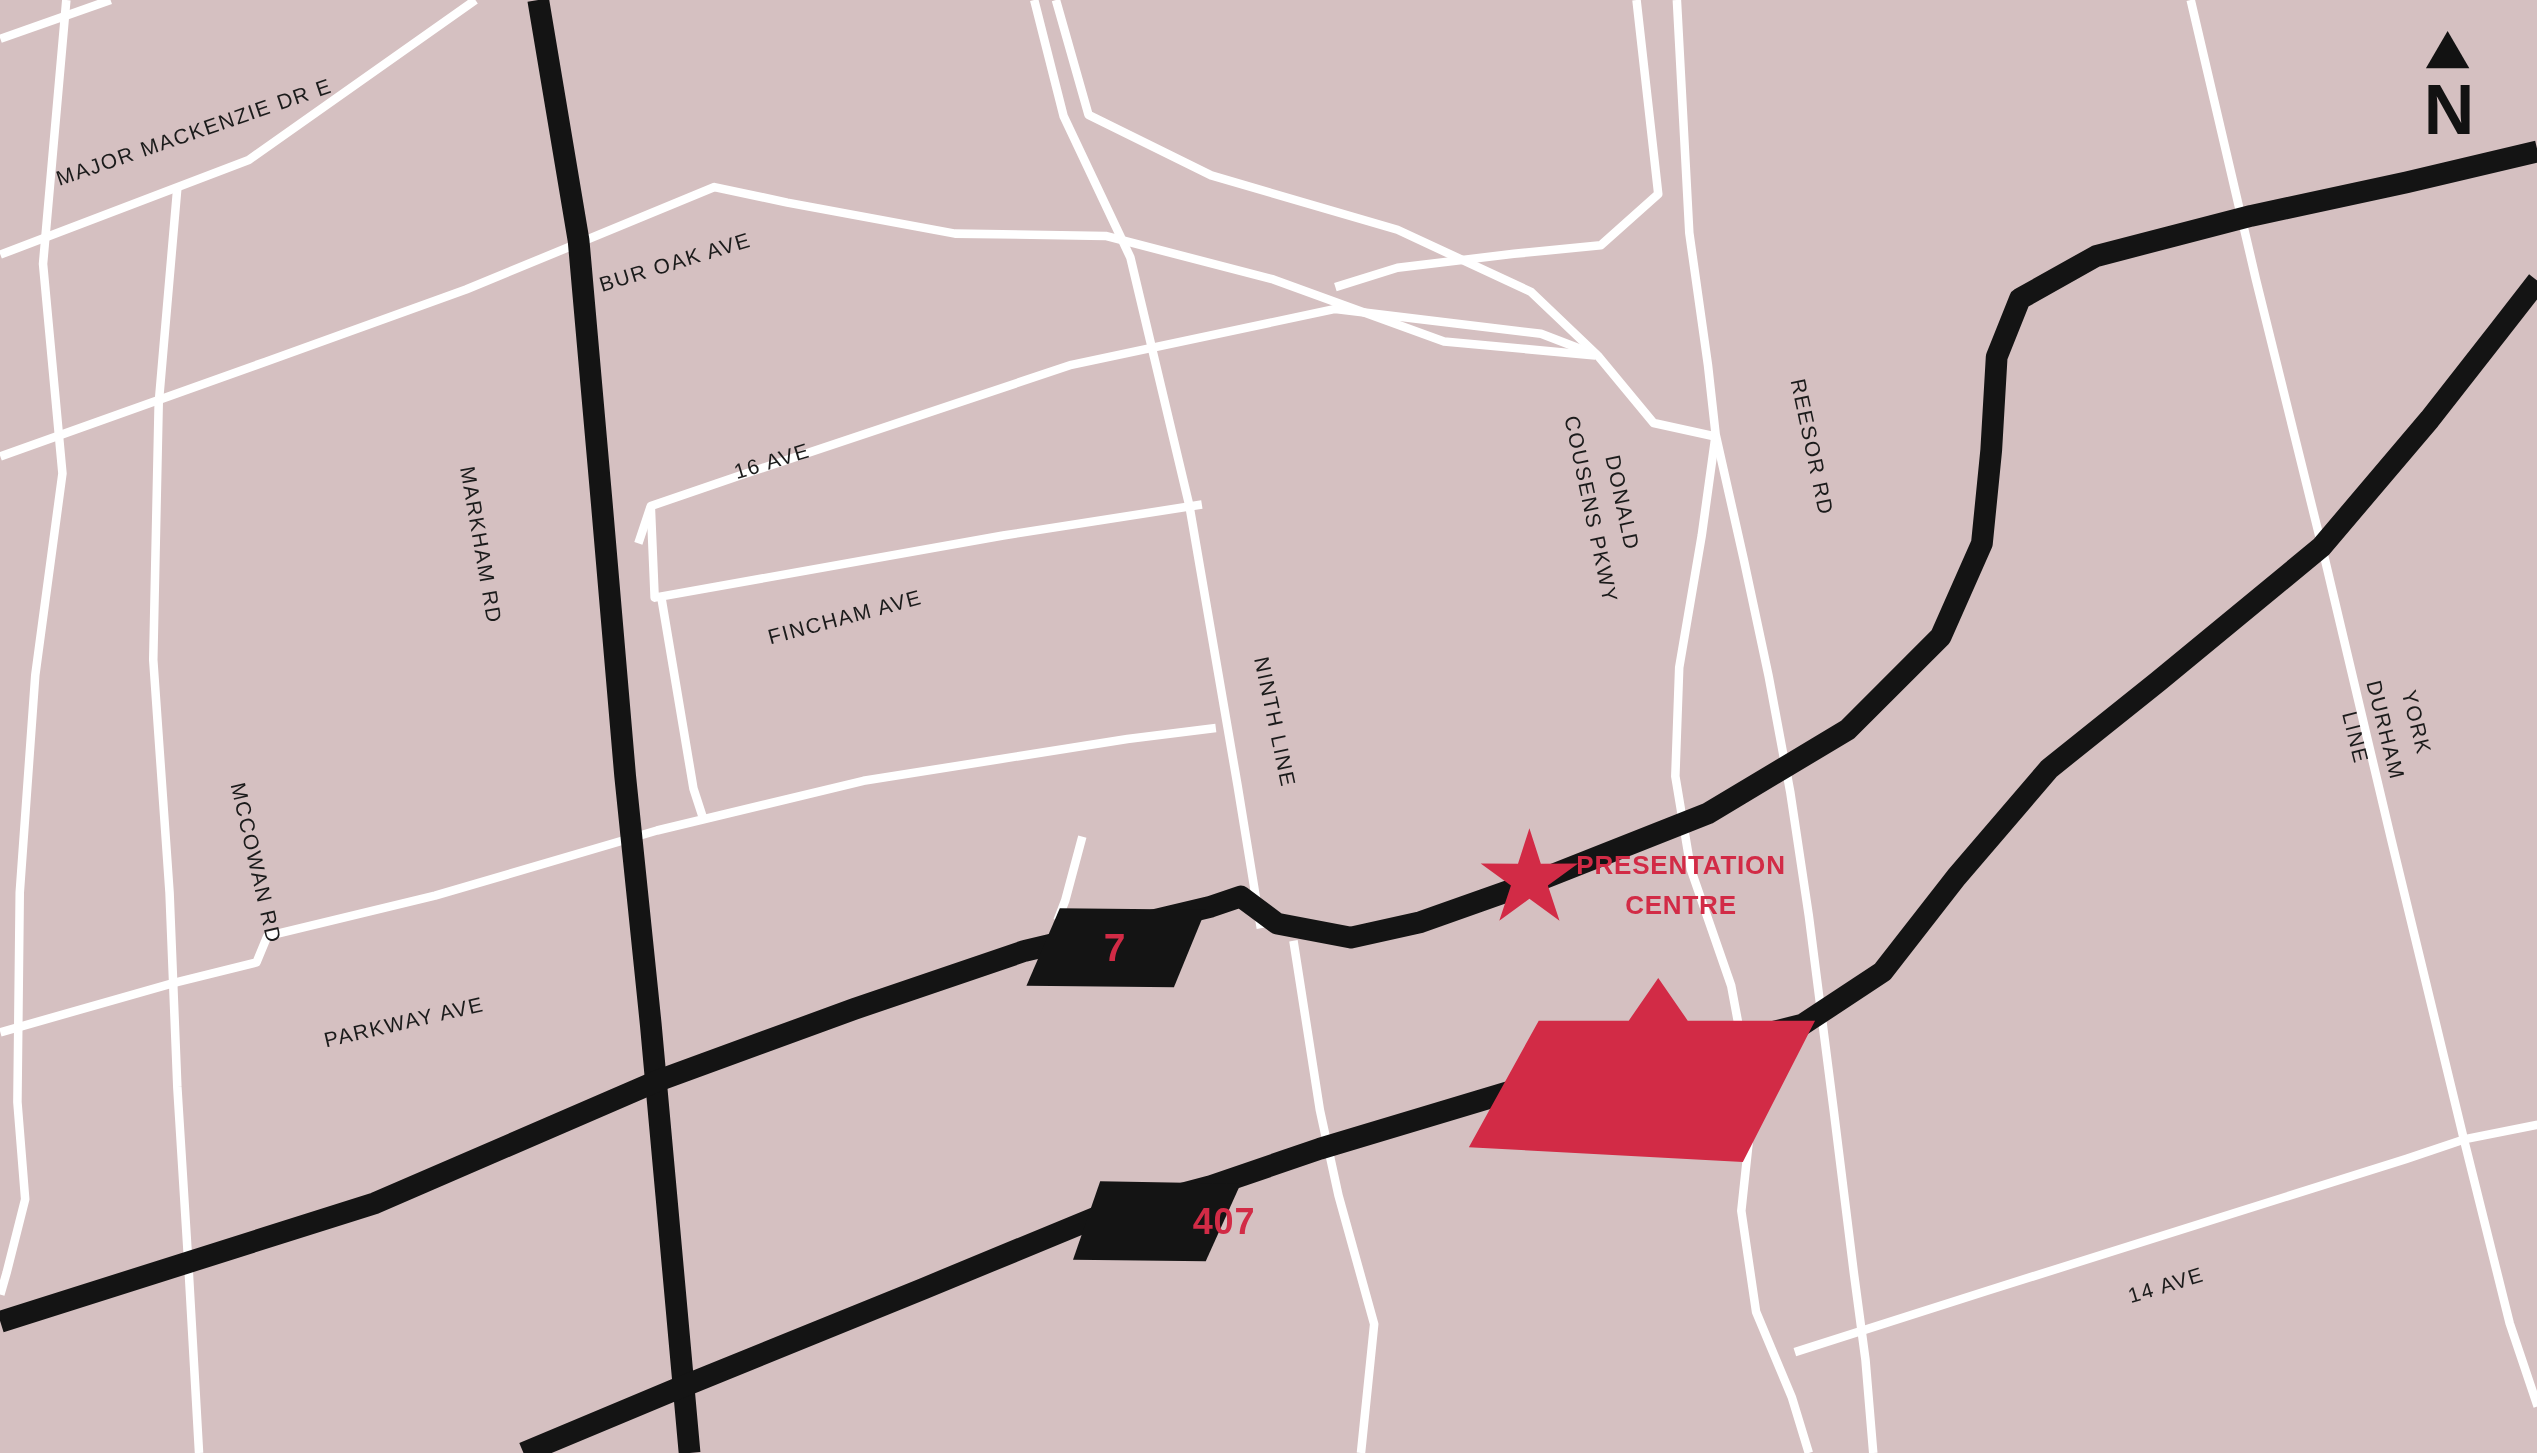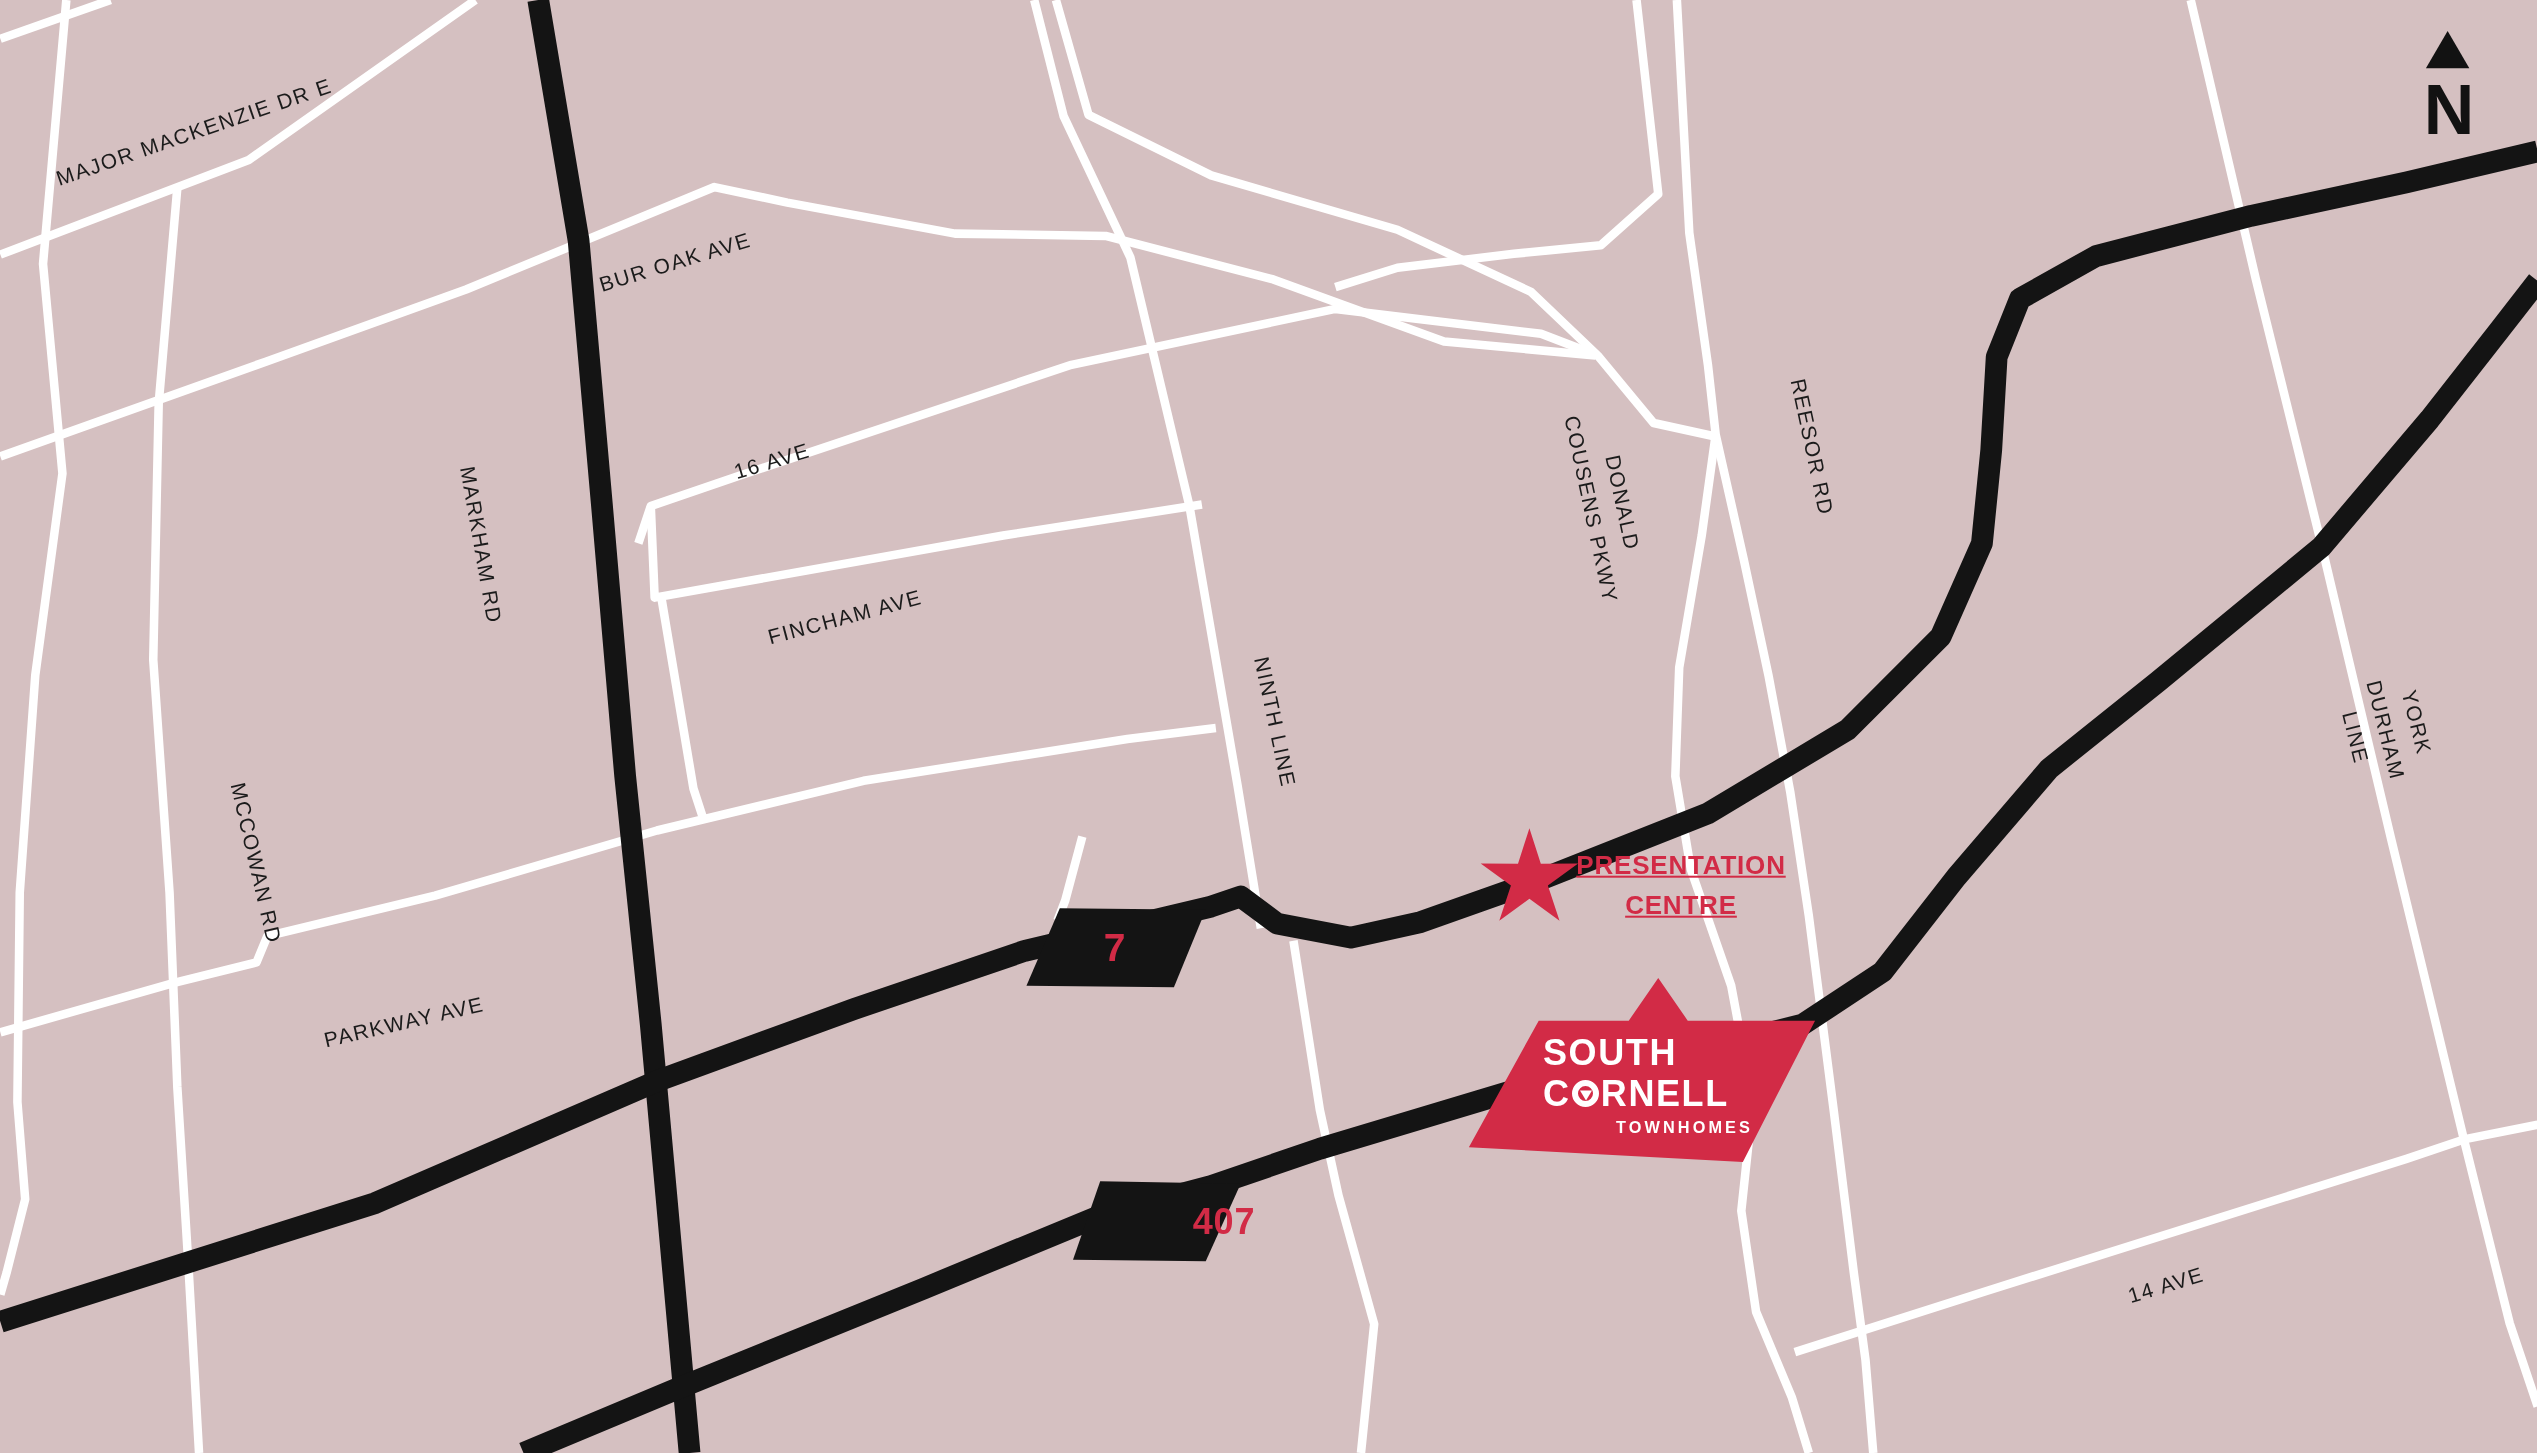--- a/index.html
+++ b/index.html
@@ -12,21 +12,21 @@
     font-size:21px;font-weight:500;letter-spacing:1.6px;
     color:var(--label,#1b1b1b);
     white-space:pre-line;text-align:center;line-height:1.5;
   }
 
   .marker-label{
     position:absolute;left:1681px;top:885px;
     transform:translate(-50%,-50%);
     font-size:26px;font-weight:700;letter-spacing:0.8px;line-height:1.55;
     color:var(--accent,#d22b46);
-    white-space:pre-line;text-align:center;text-decoration:underline;
+    white-space:pre-line;text-align:center;
   }
 
   .shield-num{
     position:absolute;transform:translate(-50%,-50%);
     font-weight:700;color:var(--accent,#d22b46);letter-spacing:0.8px;
   }
   #shield-7-num{left:1115px;top:948px;font-size:39px;}
   #shield-407-num{left:1224px;top:1222px;font-size:36px;}
 
   .north{position:absolute;left:2449px;top:110px;transform:translate(-50%,-50%);
@@ -101,24 +101,15 @@
   <div class="rlabel" style="left:2166px;top:1285px;transform:translate(-50%,-50%) rotate(-17deg);">14 AVE</div>
 
   <div class="marker-label">PRESENTATION
 CENTRE</div>
 
   <div class="shield-num" id="shield-7-num">7</div>
   <div class="shield-num" id="shield-407-num">407</div>
 
   <div class="north">N</div>
 
-  <div class="logo-text">
-    <div class="logo-l1">SOUTH</div>
-    <div class="logo-l2">
-      <span>C</span>
-      <span class="logo-o"></span>
-      <span>RNELL</span>
-    </div>
-    <div class="logo-l3">TOWNHOMES</div>
-  </div>
 
 </div>
 
 
 </body></html>

